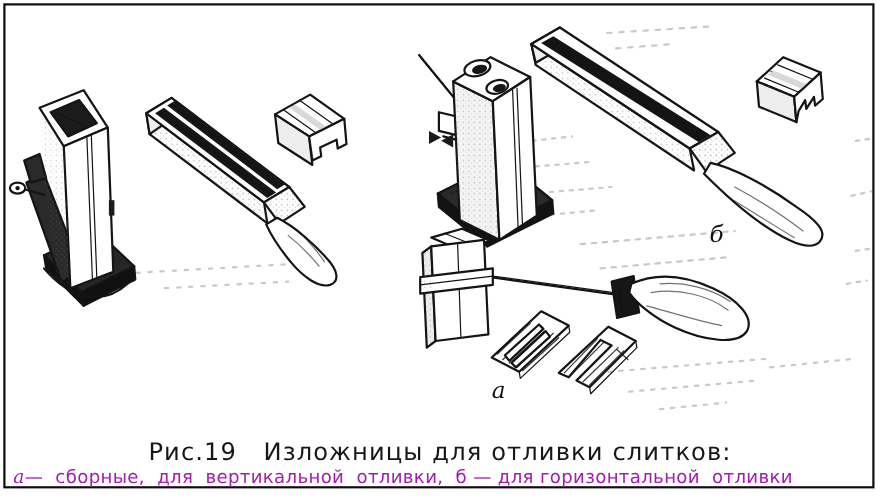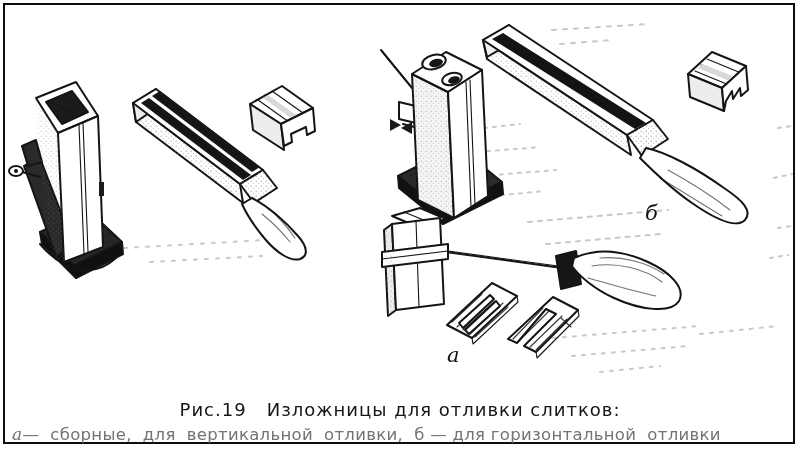--- a/index.html
+++ b/index.html
@@ -7,25 +7,25 @@
     position:relative;width:800px;height:453px;background:#ffffff;overflow:hidden;
     font-family:"DejaVu Sans",sans-serif;color:#141414;
   }
   .frame{
     position:absolute;left:3px;top:3px;width:792px;height:441px;
     border:2px solid #0d0d0d;box-sizing:border-box;background:transparent;
   }
   .art{position:absolute;left:0;top:0;width:800px;height:453px;}
   .cap1{
     position:absolute;left:0;top:399px;width:800px;text-align:center;
-    font-size:18px;letter-spacing:1px;font-weight:500;white-space:pre;color:#161616;
+    font-size:22px;letter-spacing:1px;font-weight:500;white-space:pre;color:#161616;
   }
   .cap2{
     position:absolute;left:12px;top:424px;width:776px;
-    font-size:16.5px;letter-spacing:0.3px;white-space:pre;color:#737373;
+    font-size:16.5px;letter-spacing:0.3px;white-space:pre;color:#a21caf;
   }
   .cap2 .it{font-style:italic;font-family:"DejaVu Serif",serif;font-size:17px;}
   svg text.fig-label{
     font-family:"DejaVu Serif",serif;font-style:italic;font-size:21px;fill:#111;
   }
   .ln{stroke:#141414;stroke-width:2;stroke-linejoin:round;stroke-linecap:round;}
   .thin{stroke:#141414;stroke-width:1.1;stroke-linecap:round;}
   .noise{stroke:#9a9a9a;stroke-width:2;opacity:0.55;}
 </style>
 </head>

